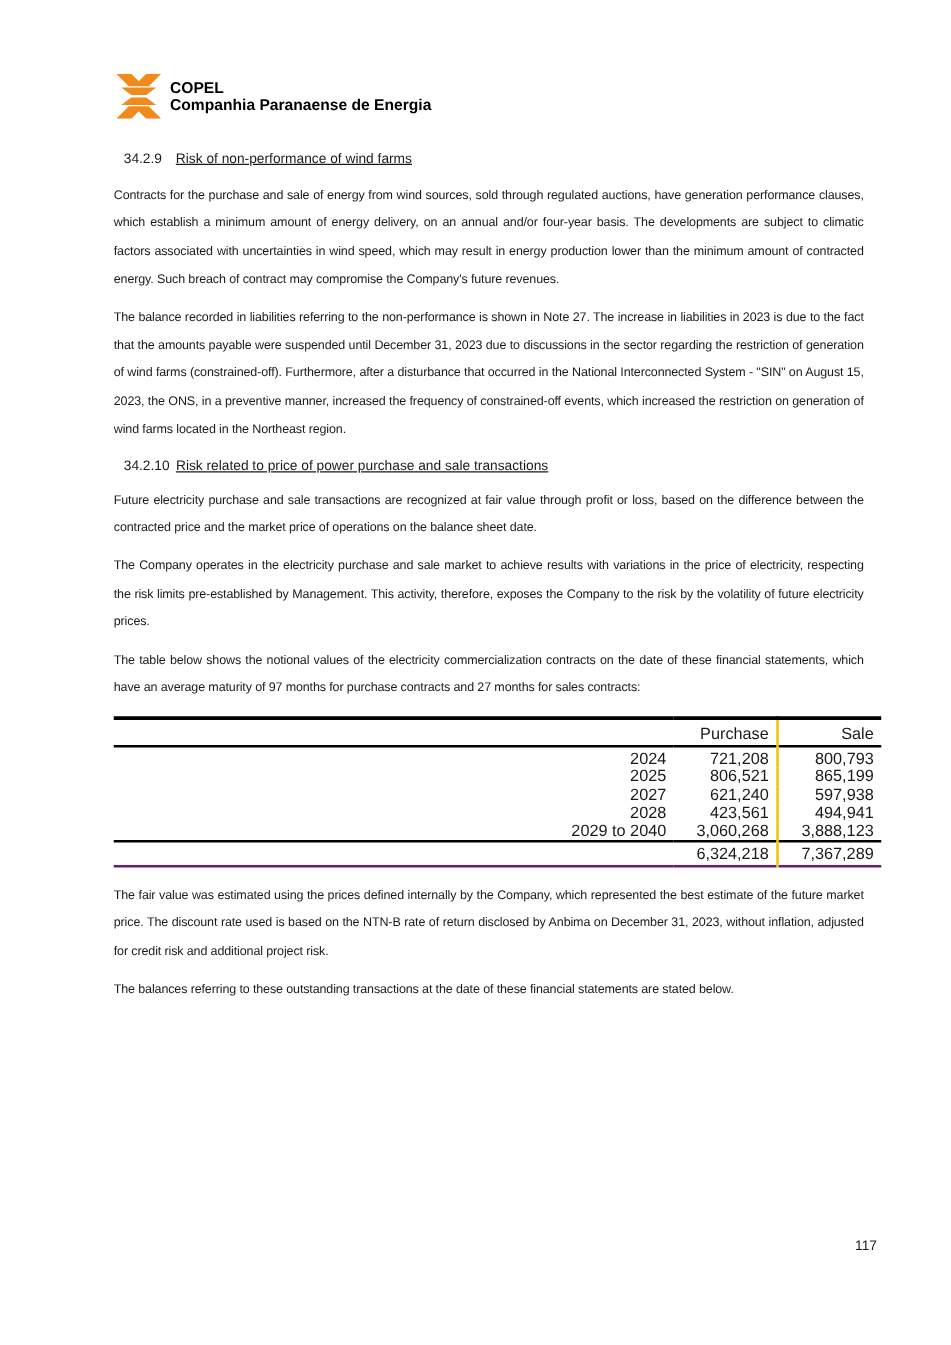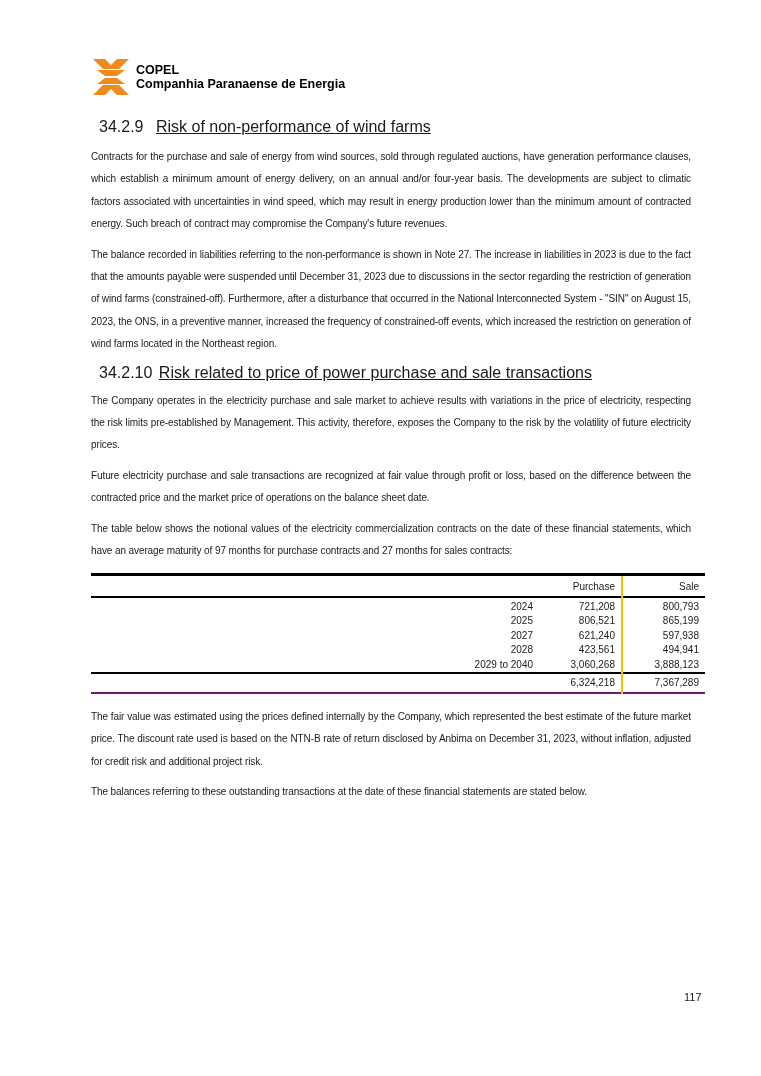--- a/index.html
+++ b/index.html
@@ -2,25 +2,25 @@
 <html><head>
 <meta charset="utf-8">
 <style>
   html, body { margin: 0; padding: 0; background: #ffffff; }
   body { width: 761px; height: 1076px; position: relative; overflow: hidden;
          font-family: "Liberation Sans", sans-serif; color: #1a1a1a; }
   .logo { position: absolute; left: 93px; top: 59px; display: flex; align-items: center; }
   .logo svg { width: 36px; height: 36px; }
   .logo-text { margin-left: 7px; color: #000000; font-weight: bold; font-size: 12.5px; line-height: 14px; }
   .page { position: absolute; left: 91px; top: 118px; width: 616px; }
-  .heading { font-size: 16px; margin: 0 0 10px 8px; line-height: 18px; }
+  .heading { font-size: 11px; margin: 0 0 10px 8px; line-height: 18px; }
   .heading .num { display: inline-block; margin-right: 8px; }
   .heading .title { text-decoration: underline; }
   .para { font-size: 10px; line-height: 22.4px; text-align: justify; margin: 0 16px 8px 0; letter-spacing: -0.1px; }
-  .tbl { width: 614px; margin-top: 10px; border-collapse: collapse; font-size: 10px; }
+  .tbl { width: 614px; margin-top: 10px; border-collapse: collapse; font-size: 13px; }
   .tbl th, .tbl td { padding: 0 6px; height: 14.5px; line-height: 14.5px; font-weight: normal; }
   .tbl thead tr { border-top: 3px solid #000; border-bottom: 2px solid #000; }
   .tbl thead th { height: 17px; padding-top: 3px; }
   .tbl .lbl { text-align: right; padding-left: 1px; }
   .tbl .n { text-align: right; width: 70px; }
   .tbl .purch { border-right: 2px solid #f2c200; }
   .tbl tbody tr:first-child td { padding-top: 2px; }
   .tbl tfoot tr { border-top: 2px solid #000; border-bottom: 2px solid #701a75; }
   .tbl tfoot td { height: 18px; }
   .pagenum { position: absolute; left: 684px; top: 991px; font-size: 11px; }
@@ -49,22 +49,22 @@
     <span class="num">34.2.9</span>
     <span class="title">Risk of non-performance of wind farms</span>
   </div>
   <p class="para">Contracts for the purchase and sale of energy from wind sources, sold through regulated auctions, have generation performance clauses, which establish a minimum amount of energy delivery, on an annual and/or four-year basis. The developments are subject to climatic factors associated with uncertainties in wind speed, which may result in energy production lower than the minimum amount of contracted energy. Such breach of contract may compromise the Company's future revenues.</p>
   <p class="para">The balance recorded in liabilities referring to the non-performance is shown in Note 27. The increase in liabilities in 2023 is due to the fact that the amounts payable were suspended until December 31, 2023 due to discussions in the sector regarding the restriction of generation of wind farms (constrained-off). Furthermore, after a disturbance that occurred in the National Interconnected System - "SIN" on August 15, 2023, the ONS, in a preventive manner, increased the frequency of constrained-off events, which increased the restriction on generation of wind farms located in the Northeast region.</p>
 
   <div class="heading" style="margin-bottom:8px;">
     <span class="num" style="margin-right:2px;">34.2.10</span>
     <span class="title">Risk related to price of power purchase and sale transactions</span>
   </div>
+  <p class="para">Future electricity purchase and sale transactions are recognized at fair value through profit or loss, based on the difference between the contracted price and the market price of operations on the balance sheet date.</p>
   <p class="para">The Company operates in the electricity purchase and sale market to achieve results with variations in the price of electricity, respecting the risk limits pre-established by Management. This activity, therefore, exposes the Company to the risk by the volatility of future electricity prices.</p>
-  <p class="para">Future electricity purchase and sale transactions are recognized at fair value through profit or loss, based on the difference between the contracted price and the market price of operations on the balance sheet date.</p>
   <p class="para">The table below shows the notional values of the electricity commercialization contracts on the date of these financial statements, which have an average maturity of 97 months for purchase contracts and 27 months for sales contracts:</p>
 
   <table class="tbl">
     <thead>
       <tr>
         <th class="lbl"></th>
         <th class="n purch">Purchase</th>
         <th class="n">Sale</th>
       </tr>
     </thead>

